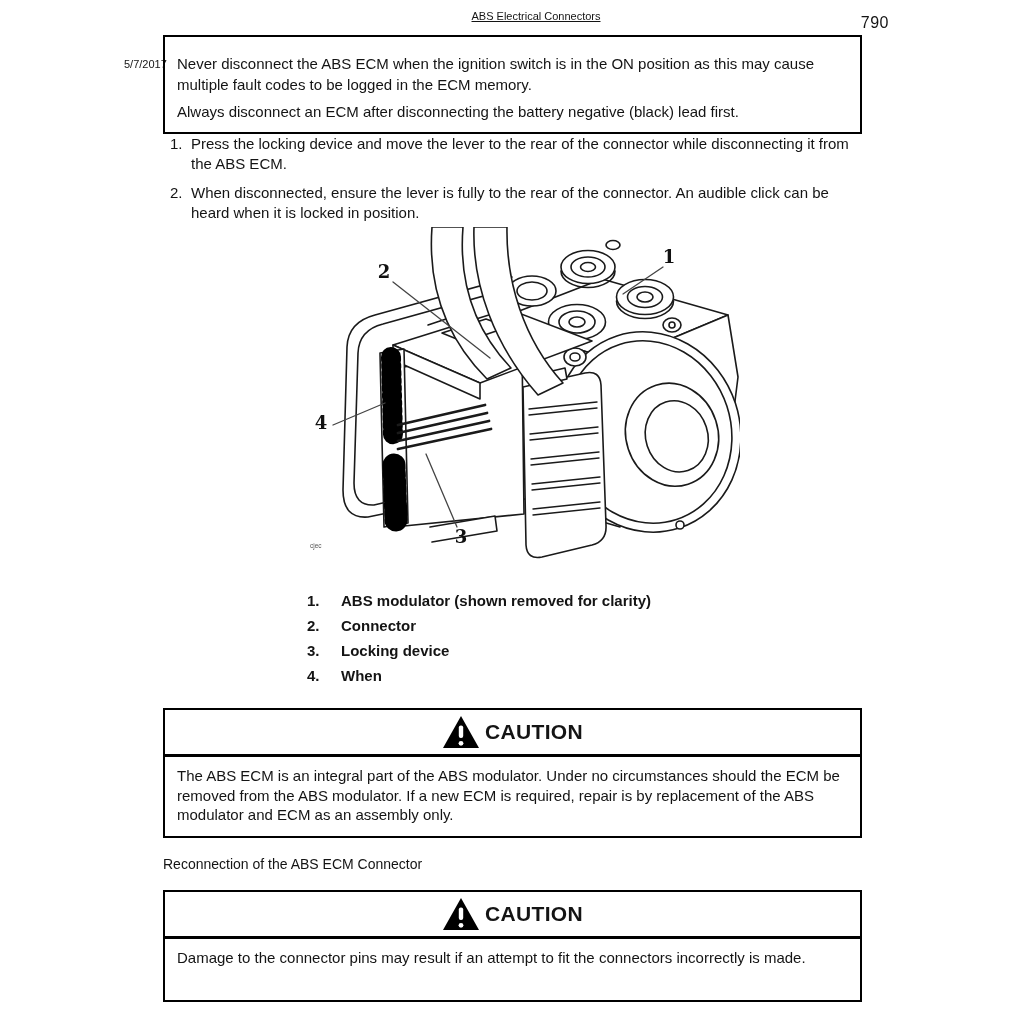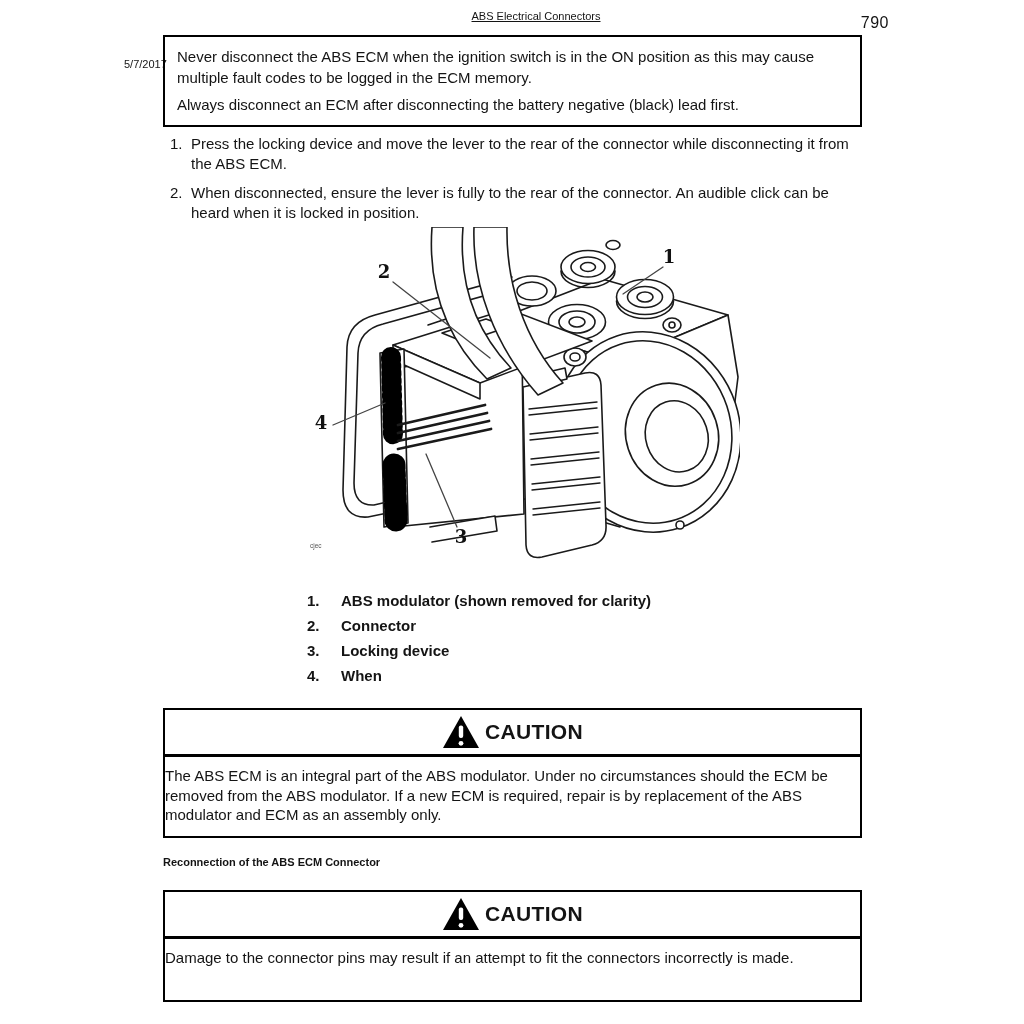--- a/index.html
+++ b/index.html
@@ -11,21 +11,21 @@
   .abs { position:absolute; }
 
   
   .hdr-date { left:124px; top:10px; font-size:11px;margin-top:48px; }
   .hdr-title { left:48px; right:0; top:10px; text-align:center; font-size:11px;text-decoration:underline; }
   .hdr-page { right:135px; top:14px; font-size:16px; letter-spacing:0.5px; }
 
   
   .notice-box {
     left:163px; top:35px; width:699px; box-sizing:border-box;
-    border:2px solid #000; padding:9px 12px 10px 12px;
+    border:2px solid #000; padding:16px 12px 10px 12px;
   }
   .notice-box p { margin:0 0 6px 0; font-size:15px; line-height:21px; }
   .notice-box p:last-child { margin-bottom:0; }
 
   
   .steps { left:170px; top:134px; width:700px; }
   .step { display:flex; margin-bottom:9px; font-size:15px; line-height:20px; }
   .step-num { width:21px; flex:none; text-align:left; }
   .step-text { flex:1; }
 
@@ -42,24 +42,24 @@
     left:163px; width:699px; box-sizing:border-box;
     border:2px solid #000; background:#fff;
   }
   .caution-1 { top:708px; height:130px; }
   .caution-2 { top:890px; height:112px; }
   .caution-hdr {
     height:44px; border-bottom:3px solid #000;
     display:flex; align-items:center; justify-content:center; gap:5px;text-align:center;
   }
   .caution-title { font-size:21px; font-weight:bold; letter-spacing:0.3px; }
-  .caution-body { padding:9px 0; font-size:15px; line-height:19.5px; }
-
-  
-  .section-heading { left:163px; top:856px; font-size:11px; font-weight:bold; }
+  .caution-body { padding:9px 12px; font-size:15px; line-height:19.5px; }
+
+  
+  .section-heading { left:163px; top:856px; font-size:14px; font-weight:normal; }
 
   svg text.callout {
     font-family:"DejaVu Serif", serif; font-weight:bold; font-size:18px; fill:#111;
   }
   svg text.credit { font-family:"Liberation Sans", sans-serif; font-size:6.5px; fill:#555; }
 </style>
 </head>
 <body>
 
 <div class="abs hdr-date">5/7/2017</div>

